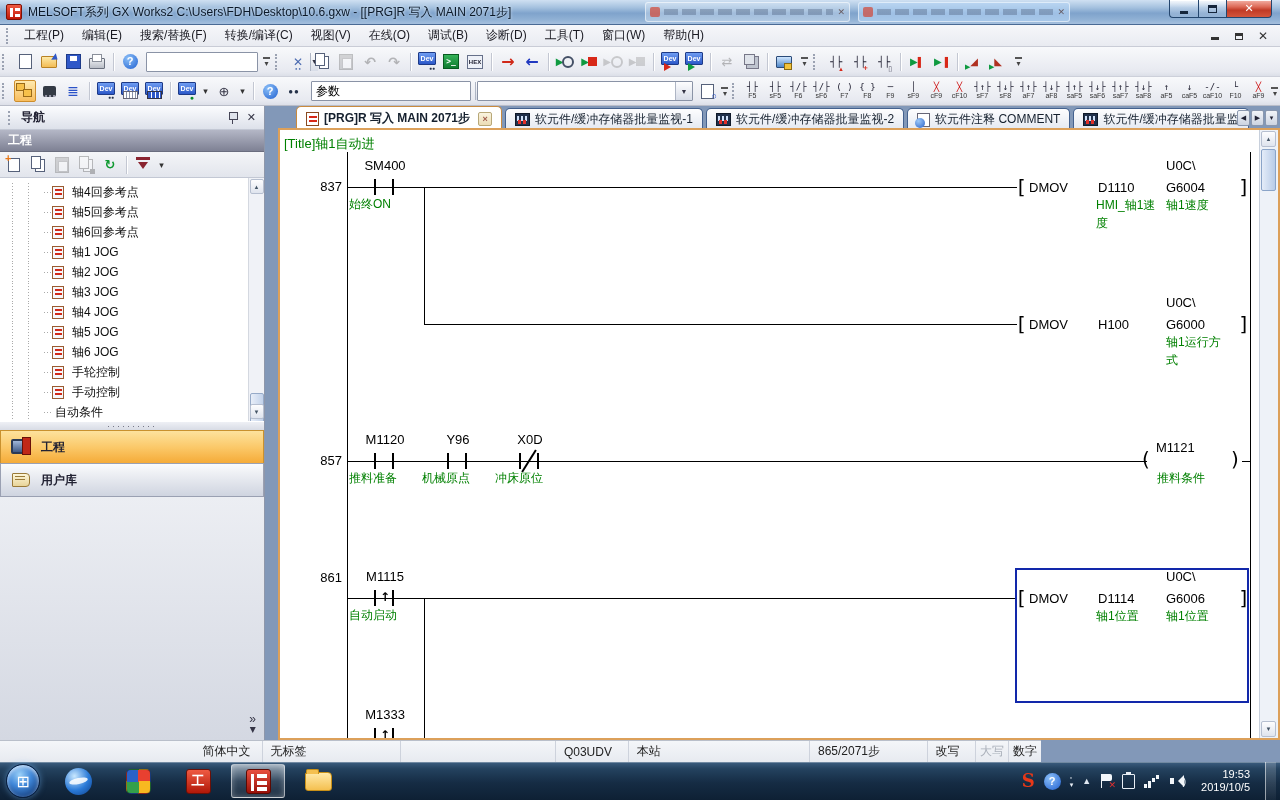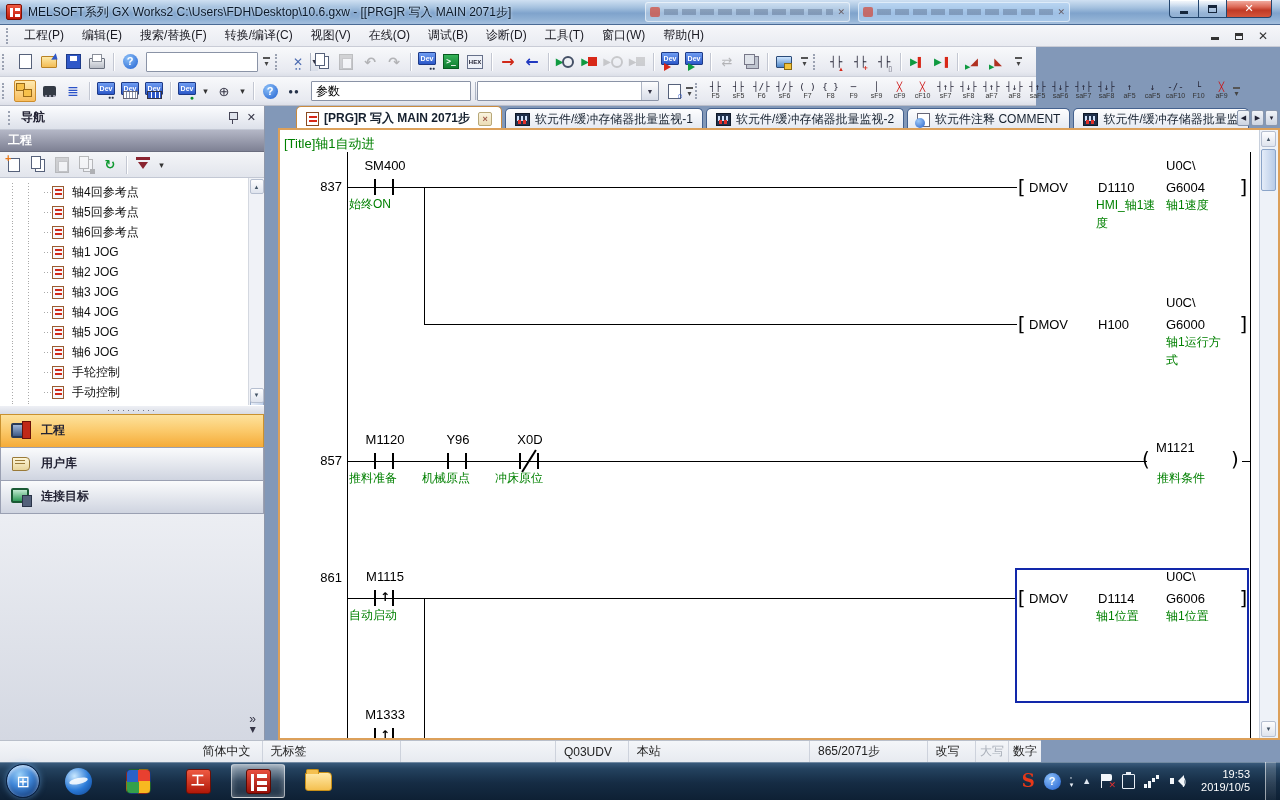--- a/index.html
+++ b/index.html
@@ -34,21 +34,21 @@
 
   
   .menubar{position:absolute;left:0;top:25px;width:1280px;height:22px;background:linear-gradient(#f6f7fa,#e9ebf1);
     border-bottom:1px solid #c9ccd6;display:flex;align-items:center;padding-left:4px;}
   .grip{width:5px;height:16px;border-left:2px dotted #9ba2b2;margin:0 4px 0 2px;flex:none;}
   .menu-item{padding:3px 9px;color:#1a1a22;white-space:nowrap;}
   .mdibtns{position:absolute;right:6px;top:3px;display:flex;gap:2px;}
   .mdib{width:22px;height:16px;display:flex;align-items:center;justify-content:center;color:#333;border:1px solid transparent;border-radius:2px;}
 
   
-  .toolbar{position:absolute;left:0;width:1036px;display:flex;align-items:center;background:linear-gradient(#f8f9fb,#e7e9f0 85%,#dcdfe8);}
+  .toolbar{position:absolute;left:0;width:1280px;display:flex;align-items:center;background:linear-gradient(#f8f9fb,#e7e9f0 85%,#dcdfe8);}
   .tb1{top:47px;height:30px;border-bottom:1px solid #cdd0da;}
   .tb2{top:77px;height:29px;border-bottom:1px solid #b9bdc9;}
   .tbgroup{display:flex;align-items:center;height:100%;padding:0 2px;}
   .tbi{position:relative;width:22px;height:22px;margin:0 1px;display:flex;align-items:center;justify-content:center;border-radius:2px;flex:none;}
   .tbi.dis{opacity:.38;filter:grayscale(1);}
   .tbi.sep{width:7px;}
   .tbi.sep::before{content:"";width:1px;height:18px;background:#c3c7d2;box-shadow:1px 0 0 #ffffff;}
   .tbi.active{background:linear-gradient(#ffe9ae,#f8bd5e);border:1px solid #cd8d2c;}
   .ovf{width:13px;height:22px;display:flex;flex-direction:column;align-items:center;justify-content:center;color:#444;font-size:8px;line-height:5px;}
   .ovf::before{content:"";width:7px;height:2px;background:#555;margin-bottom:2px;}
@@ -619,24 +619,20 @@
         <div class="navbtn active">
           <span class="navbtn-icon js-icon nb-proj"></span>
           <span>工程</span>
         </div>
 
         <div class="navbtn">
           <span class="navbtn-icon js-icon nb-lib"></span>
           <span>用户库</span>
         </div>
 
-        <div class="navbtn">
-          <span class="navbtn-icon js-icon nb-conn"></span>
-          <span>连接目标</span>
-        </div>
       </div>
     <div class="nav-bottom">
       <div class="chev">»<br>▾</div>
     </div>
   </div>
 
   <div class="editor">
     <div class="tabbar">
       <div style="display:flex;align-items:flex-end;">
 

